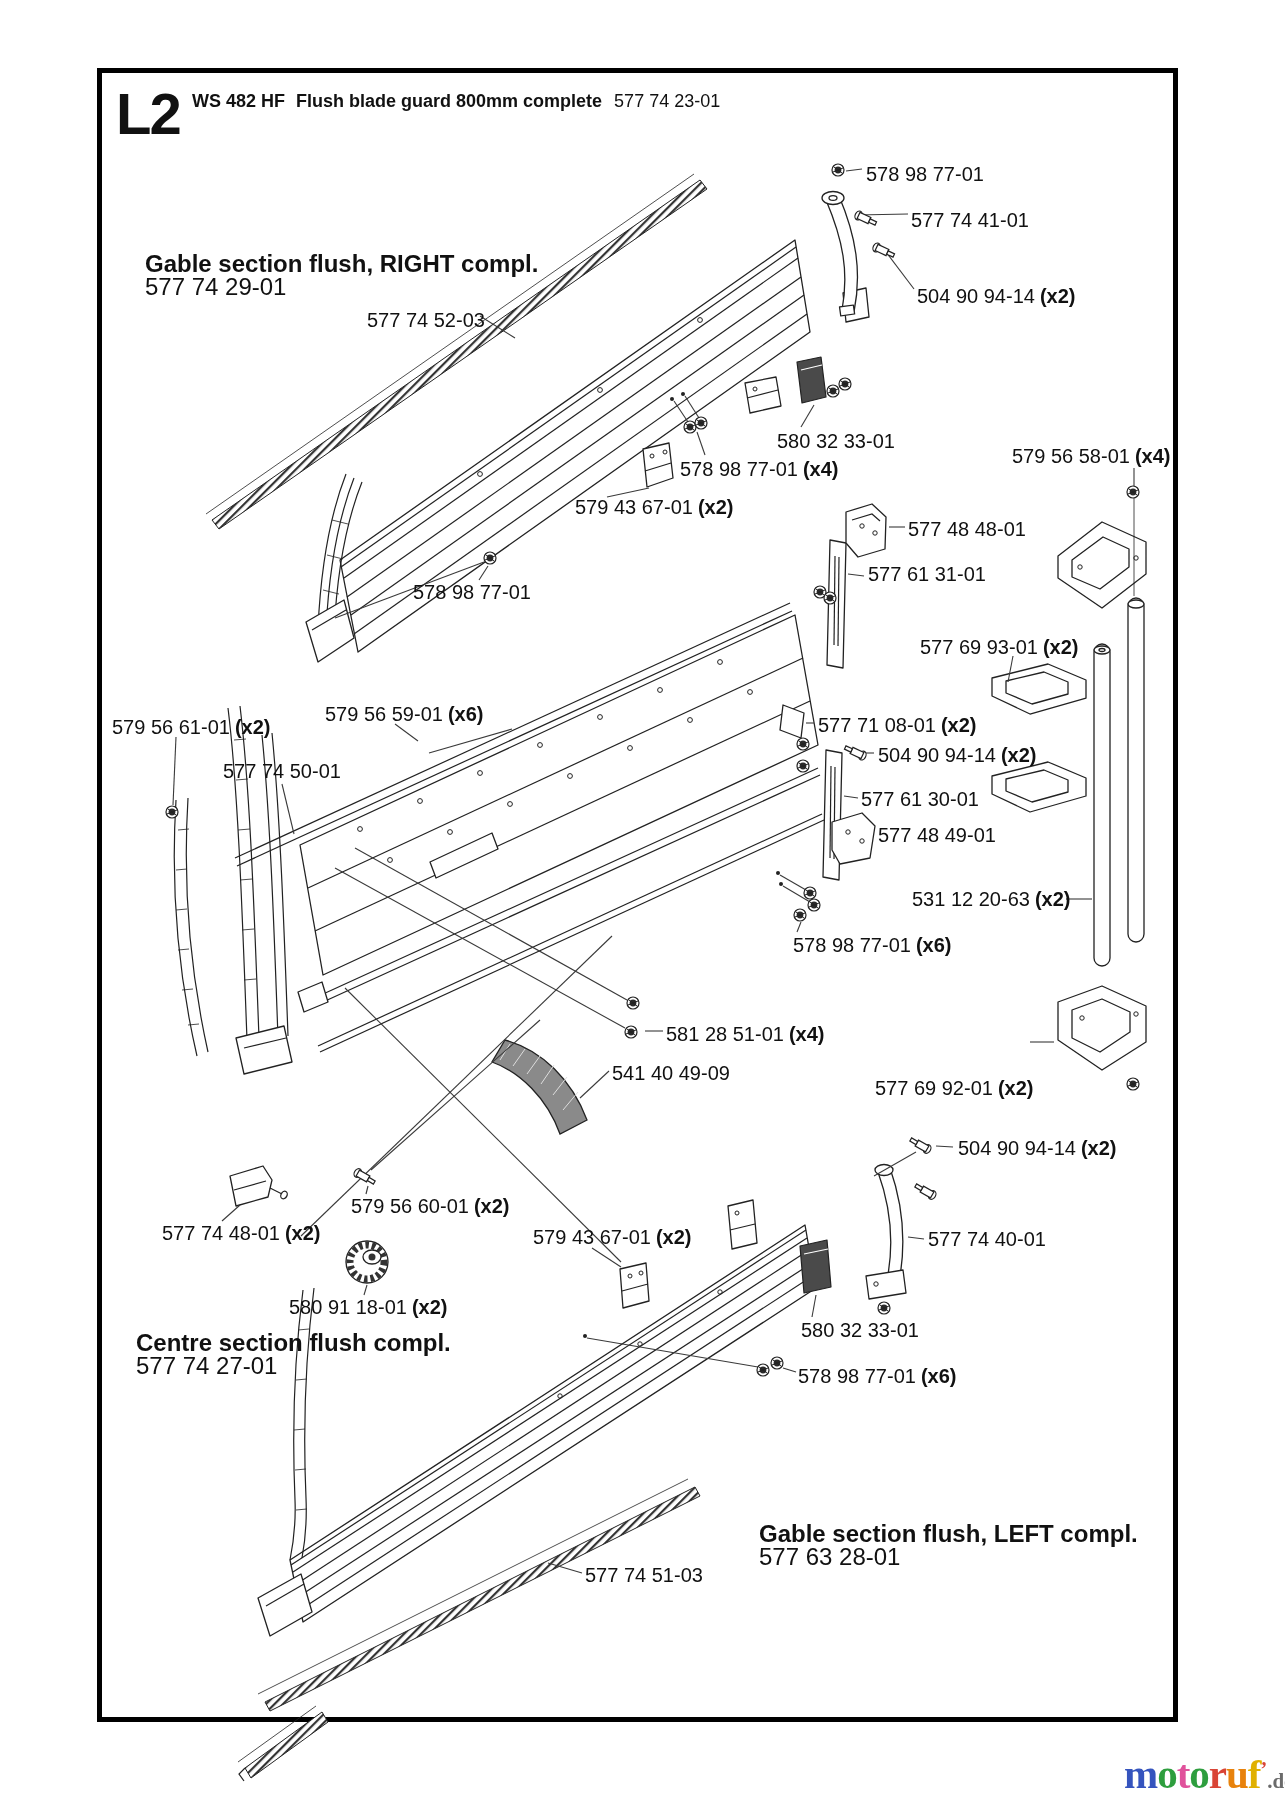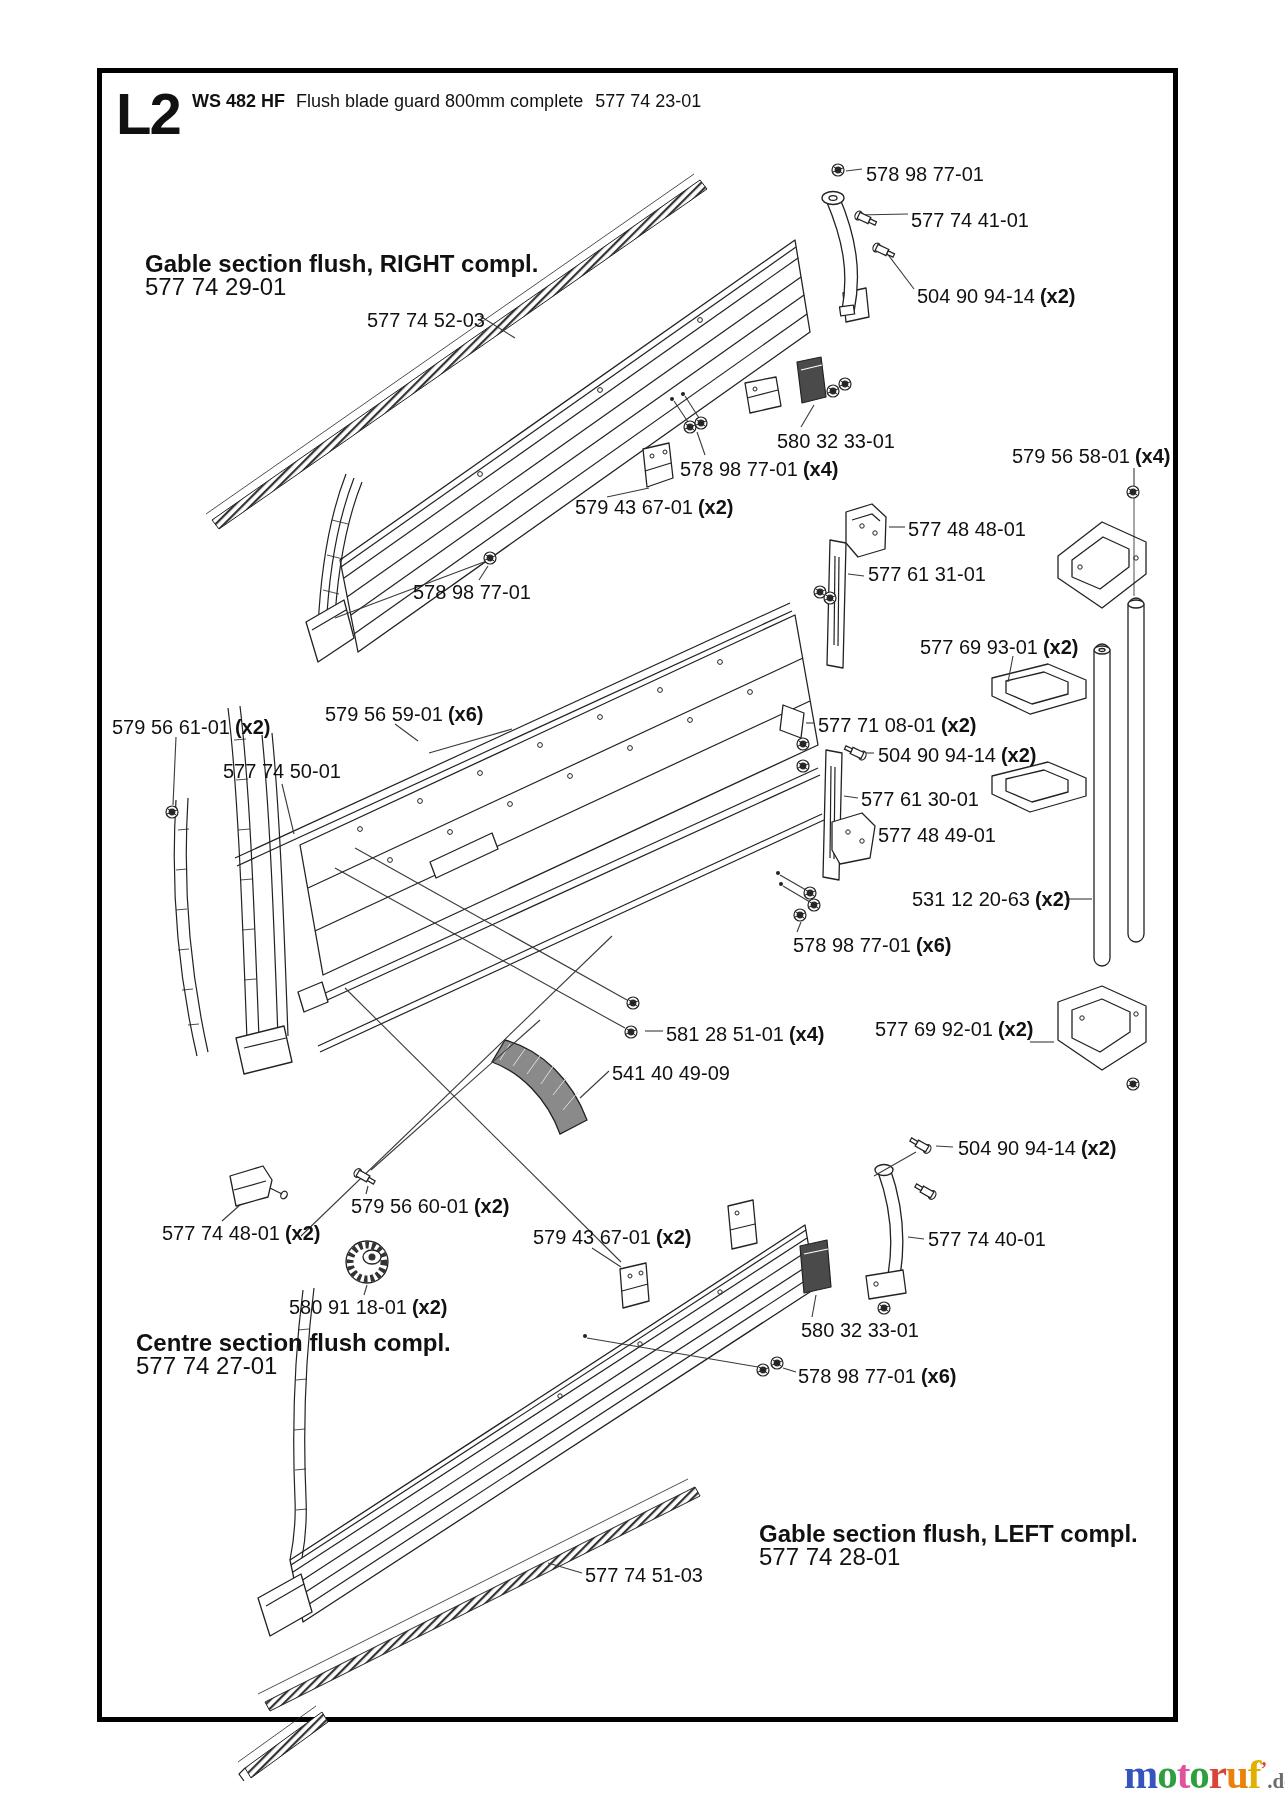--- a/index.html
+++ b/index.html
@@ -12,21 +12,21 @@
   .pd{fill:#4a4a4a;stroke:#222;stroke-width:1.2;stroke-linejoin:round;}
   .ln{stroke:#222;stroke-width:1.2;fill:none;}
   .thin{stroke:#222;stroke-width:0.8;fill:none;}
   .ld{stroke:#3a3a3a;stroke-width:1.1;fill:none;}
   .hole{fill:none;stroke:#222;stroke-width:1;}
   .dot{fill:#222;}
   .wln{stroke:#fff;stroke-width:1.2;fill:none;}
   .pagecode{position:absolute;left:116px;top:80px;font-size:58px;font-weight:bold;letter-spacing:-2px;}
   .hmodel{position:absolute;left:192px;top:91px;font-size:18px;font-weight:bold;}
   .htitle{position:absolute;left:296px;top:91px;font-size:18px;white-space:nowrap;}
-  .htitle .t{font-weight:normal;margin-top:39px;}
+  .htitle .t{font-weight:bold;margin-top:39px;}
   .htitle .pn{font-weight:normal;margin-left:7px;}
   .lbl{position:absolute;font-size:20px;white-space:nowrap;}
   .lbl .qty{font-weight:bold;}
   .lbl .qty:not(:empty){margin-left:5px;}
   .sec{position:absolute;font-size:24px;line-height:23px;white-space:nowrap;}
   .sec .sec-title{font-weight:bold;}
   .brand{position:absolute;left:1124px;top:1750px;font-family:"Liberation Serif",serif;
          font-weight:bold;font-size:41px;white-space:nowrap;letter-spacing:-1px;}
   .brand .tick{font-size:20px;vertical-align:12px;letter-spacing:0;}
   .brand .brand-suffix{font-size:21px;font-weight:bold;letter-spacing:0;}
@@ -332,21 +332,21 @@
   <div class="sec" style="left:145px;top:252px">
     <div class="sec-title">Gable section flush, RIGHT compl.</div>
     <div class="sec-part">577 74 29-01</div>
   </div>
   <div class="sec" style="left:136px;top:1331px">
     <div class="sec-title">Centre section flush compl.</div>
     <div class="sec-part">577 74 27-01</div>
   </div>
   <div class="sec" style="left:759px;top:1522px">
     <div class="sec-title">Gable section flush, LEFT compl.</div>
-    <div class="sec-part">577 74 28-01</div>
+    <div class="sec-part">577 63 28-01</div>
   </div>
 
   <div class="lbl" style="left:866px;top:163px"><span class="num">578 98 77-01</span><span class="qty"></span></div>
   <div class="lbl" style="left:911px;top:209px"><span class="num">577 74 41-01</span><span class="qty"></span></div>
   <div class="lbl" style="left:917px;top:285px"><span class="num">504 90 94-14</span><span class="qty">(x2)</span></div>
   <div class="lbl" style="left:367px;top:309px"><span class="num">577 74 52-03</span><span class="qty"></span></div>
   <div class="lbl" style="left:777px;top:430px"><span class="num">580 32 33-01</span><span class="qty"></span></div>
   <div class="lbl" style="left:680px;top:458px"><span class="num">578 98 77-01</span><span class="qty">(x4)</span></div>
   <div class="lbl" style="left:575px;top:496px"><span class="num">579 43 67-01</span><span class="qty">(x2)</span></div>
   <div class="lbl" style="left:1012px;top:445px"><span class="num">579 56 58-01</span><span class="qty">(x4)</span></div>
@@ -358,21 +358,21 @@
   <div class="lbl" style="left:112px;top:716px"><span class="num">579 56 61-01</span><span class="qty">(x2)</span></div>
   <div class="lbl" style="left:223px;top:760px"><span class="num">577 74 50-01</span><span class="qty"></span></div>
   <div class="lbl" style="left:818px;top:714px"><span class="num">577 71 08-01</span><span class="qty">(x2)</span></div>
   <div class="lbl" style="left:878px;top:744px"><span class="num">504 90 94-14</span><span class="qty">(x2)</span></div>
   <div class="lbl" style="left:861px;top:788px"><span class="num">577 61 30-01</span><span class="qty"></span></div>
   <div class="lbl" style="left:878px;top:824px"><span class="num">577 48 49-01</span><span class="qty"></span></div>
   <div class="lbl" style="left:912px;top:888px"><span class="num">531 12 20-63</span><span class="qty">(x2)</span></div>
   <div class="lbl" style="left:793px;top:934px"><span class="num">578 98 77-01</span><span class="qty">(x6)</span></div>
   <div class="lbl" style="left:666px;top:1023px"><span class="num">581 28 51-01</span><span class="qty">(x4)</span></div>
   <div class="lbl" style="left:612px;top:1062px"><span class="num">541 40 49-09</span><span class="qty"></span></div>
-  <div class="lbl" style="left:875px;top:1018px"><span class="num">577 69 92-01</span><span class="qty">(x2)</span></div>
+  <div class="lbl" style="left:875px;top:1077px"><span class="num">577 69 92-01</span><span class="qty">(x2)</span></div>
   <div class="lbl" style="left:958px;top:1137px"><span class="num">504 90 94-14</span><span class="qty">(x2)</span></div>
   <div class="lbl" style="left:351px;top:1195px"><span class="num">579 56 60-01</span><span class="qty">(x2)</span></div>
   <div class="lbl" style="left:162px;top:1222px"><span class="num">577 74 48-01</span><span class="qty">(x2)</span></div>
   <div class="lbl" style="left:533px;top:1226px"><span class="num">579 43 67-01</span><span class="qty">(x2)</span></div>
   <div class="lbl" style="left:928px;top:1228px"><span class="num">577 74 40-01</span><span class="qty"></span></div>
   <div class="lbl" style="left:289px;top:1296px"><span class="num">580 91 18-01</span><span class="qty">(x2)</span></div>
   <div class="lbl" style="left:801px;top:1319px"><span class="num">580 32 33-01</span><span class="qty"></span></div>
   <div class="lbl" style="left:798px;top:1365px"><span class="num">578 98 77-01</span><span class="qty">(x6)</span></div>
   <div class="lbl" style="left:585px;top:1564px"><span class="num">577 74 51-03</span><span class="qty"></span></div>
 

